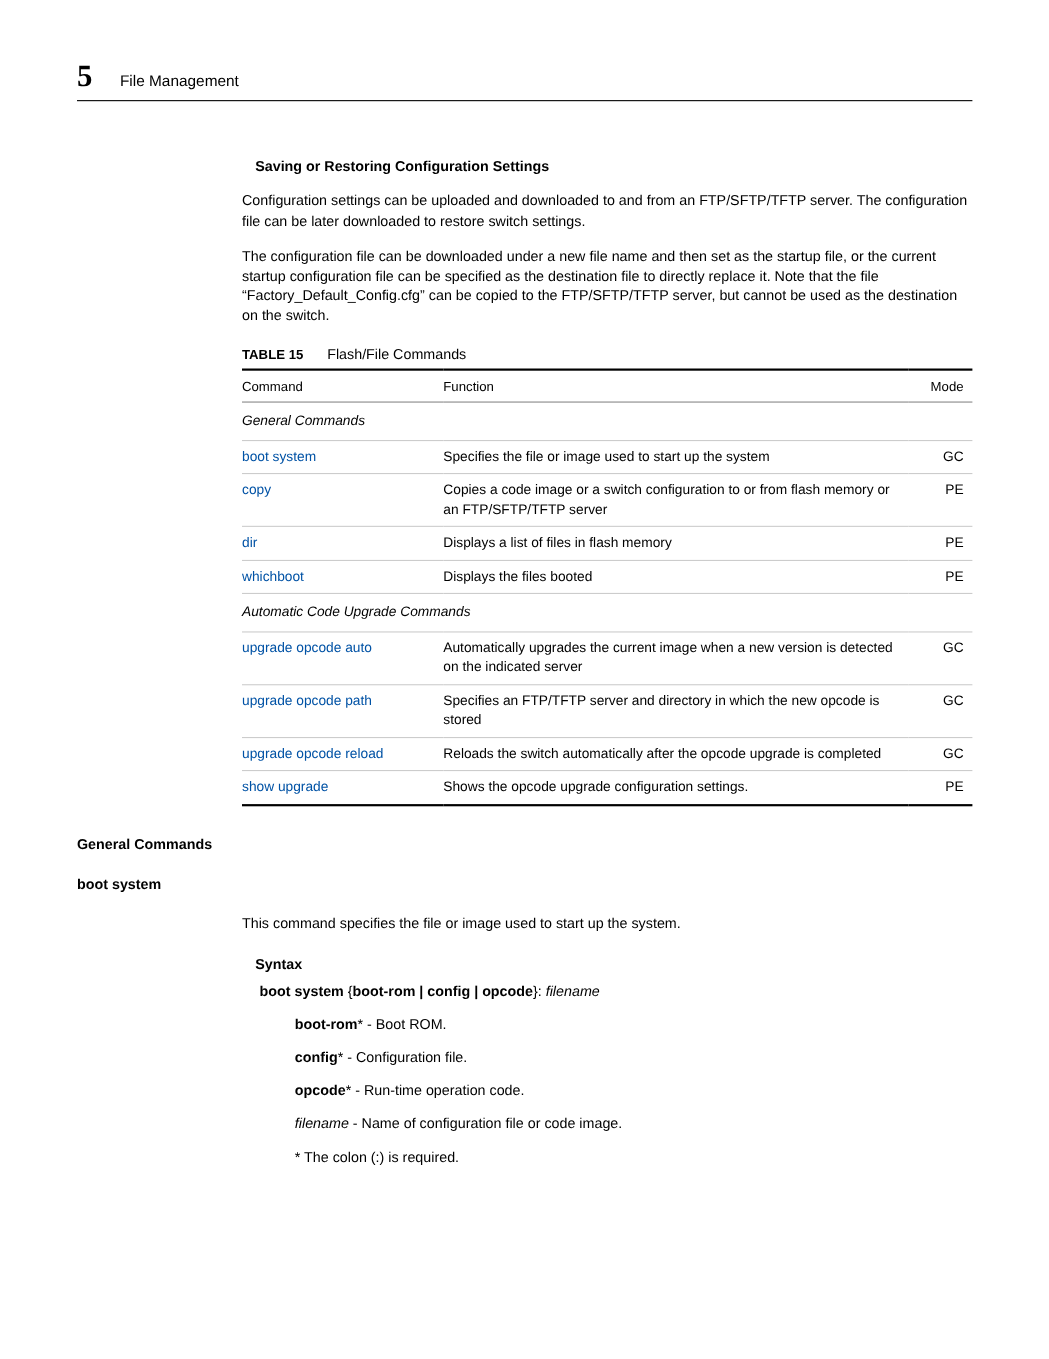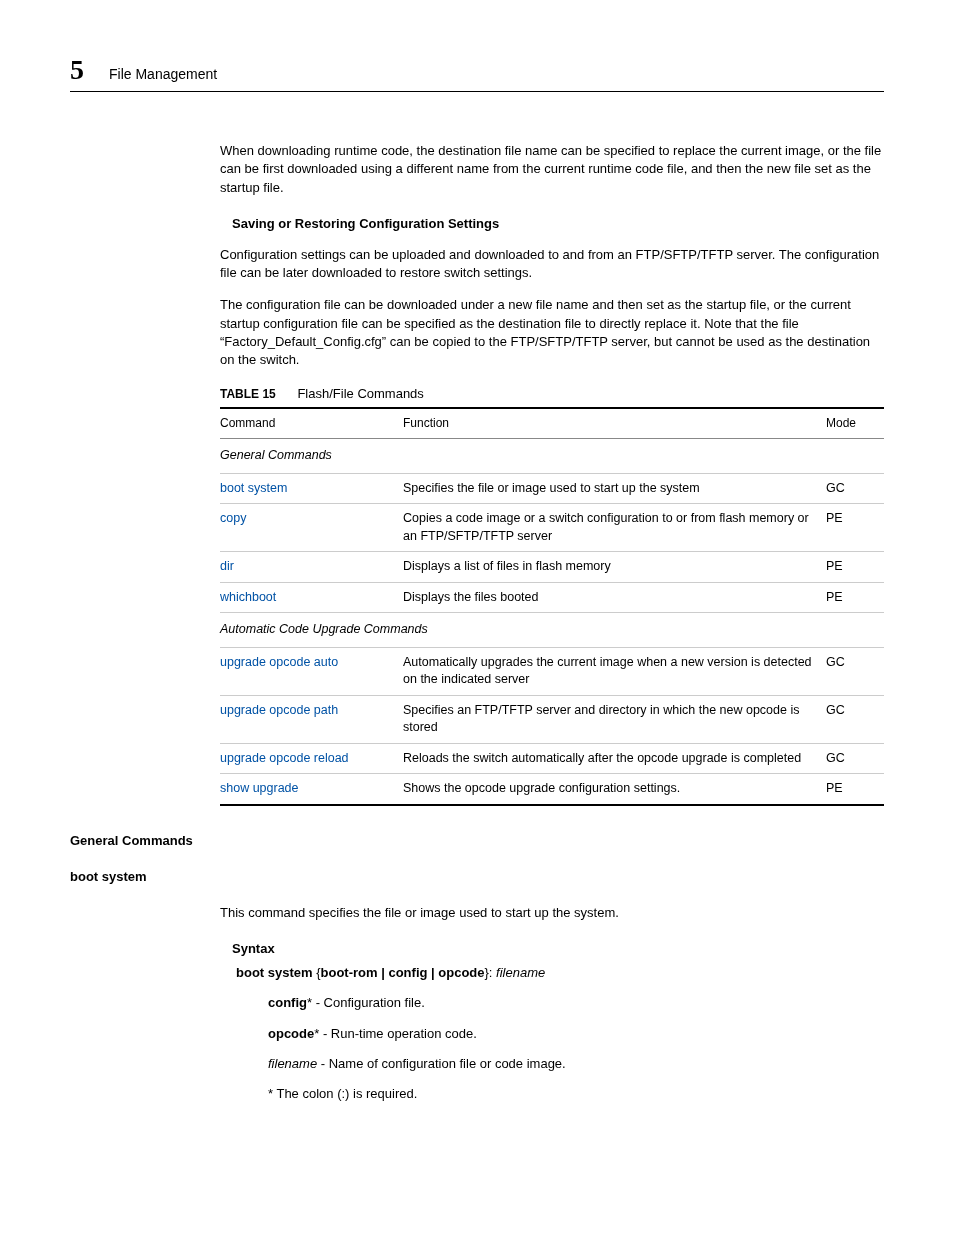--- a/index.html
+++ b/index.html
@@ -75,21 +75,21 @@
   table.cmd td.section {
     font-style: italic;
     padding-top:8px;
     padding-bottom:8px;
   }
   table.cmd td.cmdname {
     color: #0052a5;
     width: 175px;
   }
   table.cmd th.mode, table.cmd td.mode {
-    text-align: left;
+    text-align: right;
     width: 50px;
   }
   .left-head {
     font-weight: bold;
     margin-left: 0;
     margin-top: 26px;
     margin-bottom: 18px;
     font-size: 13px;
   }
   .syntax-line {
@@ -106,21 +106,20 @@
 </head>
 <body>
 
 <div class="header-line">
   <span class="chapter-num">5</span>
   <span class="chapter-title">File Management</span>
 </div>
 
 <div class="content">
 
-  <p class="para">When downloading runtime code, the destination file name can be specified to replace the current image, or the file can be first downloaded using a different name from the current runtime code file, and then the new file set as the startup file.</p>
 
   <div class="subhead">Saving or Restoring Configuration Settings</div>
   <p class="para">Configuration settings can be uploaded and downloaded to and from an FTP/SFTP/TFTP server. The configuration file can be later downloaded to restore switch settings.</p>
   <p class="para">The configuration file can be downloaded under a new file name and then set as the startup file, or the current startup configuration file can be specified as the destination file to directly replace it. Note that the file “Factory_Default_Config.cfg” can be copied to the FTP/SFTP/TFTP server, but cannot be used as the destination on the switch.</p>
 
   <div class="table-caption">
     <span class="label">TABLE 15</span>
     <span class="desc">Flash/File Commands</span>
   </div>
 
@@ -189,20 +188,23 @@
 <div class="content">
   <p class="para">This command specifies the file or image used to start up the system.</p>
 
   <div class="subhead">Syntax</div>
 
   <div class="syntax-line">
     <span class="bold">boot system</span><span> {</span><span class="bold">boot-rom | config | opcode</span><span>}: </span><span class="ital">filename</span>
   </div>
 
   <div class="syntax-opts">
+    <span class="bold">boot-rom</span><span>* - Boot ROM.</span>
+  </div>
+  <div class="syntax-opts">
     <span class="bold">config</span><span>* - Configuration file.</span>
   </div>
   <div class="syntax-opts">
     <span class="bold">opcode</span><span>* - Run-time operation code.</span>
   </div>
   <div class="syntax-opts">
     <span class="ital">filename</span><span> - Name of configuration file or code image.</span>
   </div>
   <div class="syntax-opts">* The colon (:) is required.</div>
 </div>

